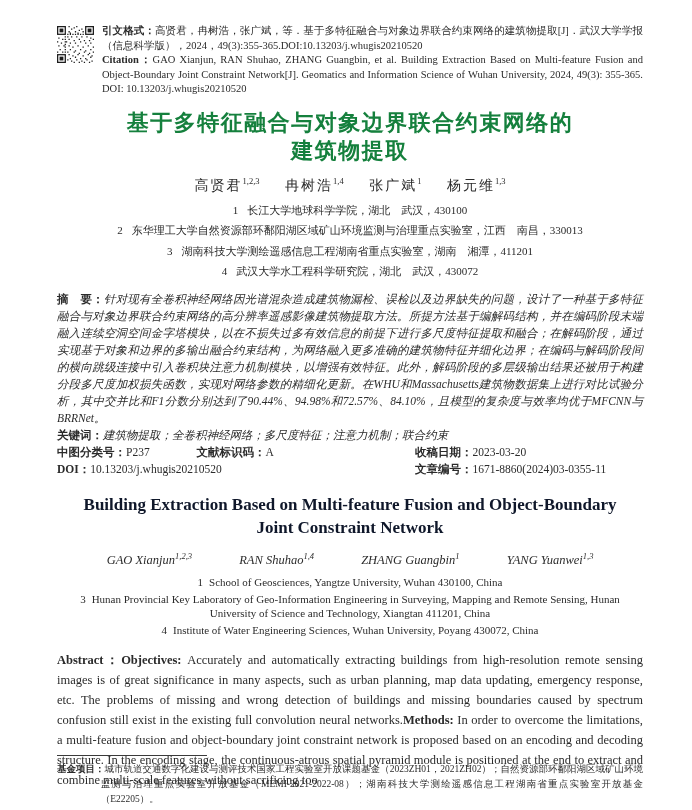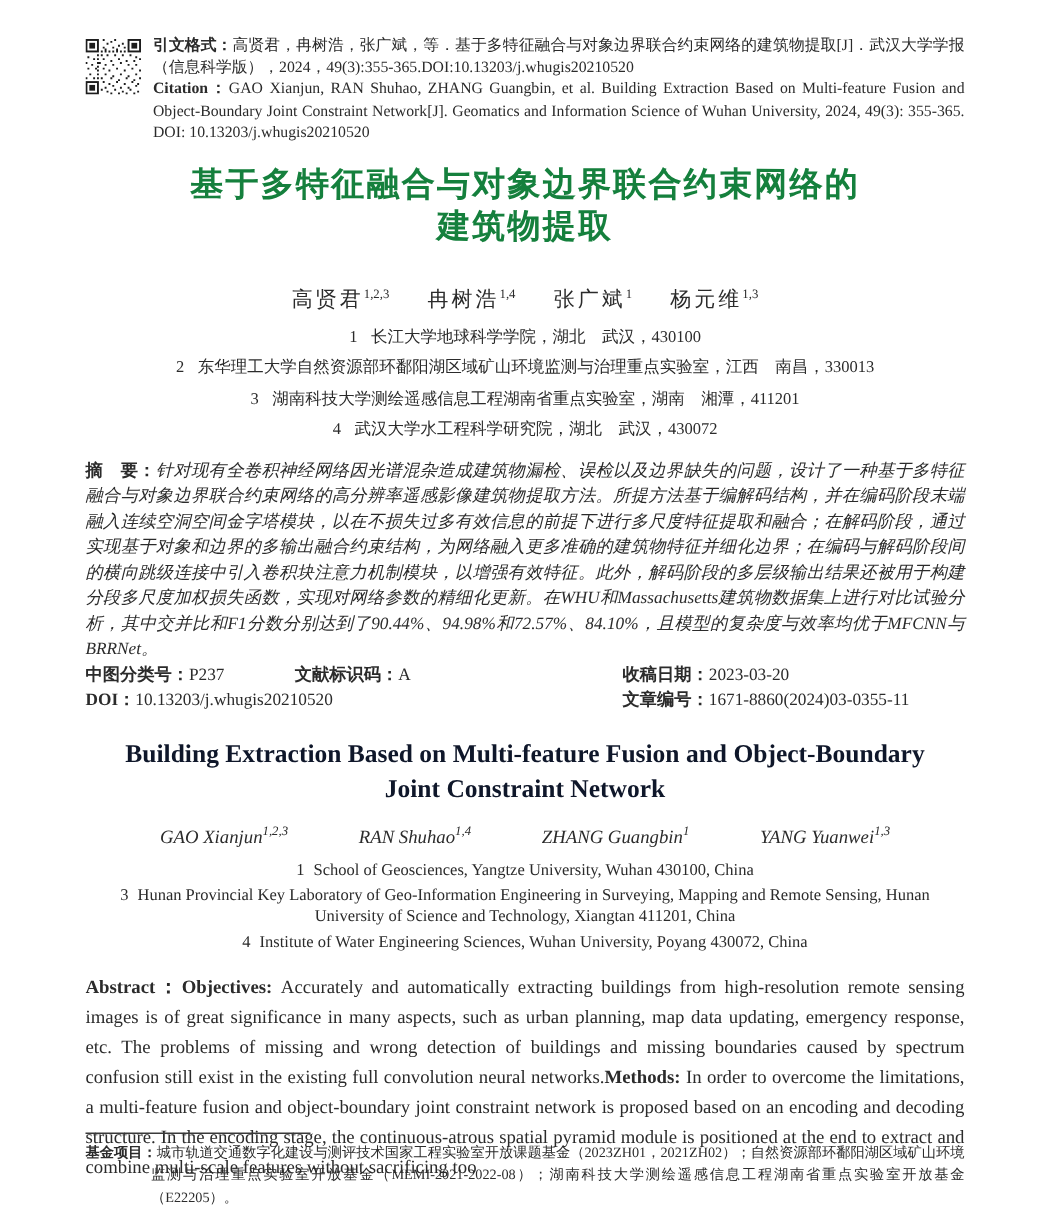--- a/index.html
+++ b/index.html
@@ -10,21 +10,21 @@
   }
   
   .citation-block{display:flex;gap:8px;font-size:10.5px;line-height:14.5px;text-align:justify;}
   .qr{width:37px;height:37px;flex:none;margin-top:2px;}
   .citation-text p{margin:0;}
   .lbl{font-weight:700;font-style:normal;}
   
   .title-zh{margin:12px 0 0;text-align:center;font-family:"Liberation Sans",sans-serif;
     font-size:22px;line-height:28px;font-weight:700;letter-spacing:1.5px;color:#15803d;}
   
-  .authors-zh{margin-top:27px;text-align:center;font-size:14px;line-height:17px;}
+  .authors-zh{margin-top:12px;text-align:center;font-size:14px;line-height:17px;}
   .authors-zh .author{margin:0 11px;white-space:nowrap;}
   .authors-zh .name{letter-spacing:2px;}
   sup{font-size:8.5px;vertical-align:super;line-height:0;}
   
   .affils-zh{margin-top:8px;text-align:center;font-size:11px;line-height:16.5px;}
   .affils-zh p,.affils-en p{margin:4px;}
   .affil-num{margin-right:9px;}
   
   .abstract-zh{margin:11px 0 0;font-size:11.5px;line-height:17px;text-align:justify;font-style:italic;}
   .keywords{margin:0;font-size:11.5px;line-height:17px;font-style:italic;}
@@ -93,20 +93,21 @@
 
   <div class="affils-zh">
     <p><span class="affil-num">1</span><span>长江大学地球科学学院，湖北　武汉，430100</span></p>
     <p><span class="affil-num">2</span><span>东华理工大学自然资源部环鄱阳湖区域矿山环境监测与治理重点实验室，江西　南昌，330013</span></p>
     <p><span class="affil-num">3</span><span>湖南科技大学测绘遥感信息工程湖南省重点实验室，湖南　湘潭，411201</span></p>
     <p><span class="affil-num">4</span><span>武汉大学水工程科学研究院，湖北　武汉，430072</span></p>
   </div>
 
   <p class="abstract-zh"><span class="lbl">摘　要：</span><span>针对现有全卷积神经网络因光谱混杂造成建筑物漏检、误检以及边界缺失的问题，设计了一种基于多特征融合与对象边界联合约束网络的高分辨率遥感影像建筑物提取方法。所提方法基于编解码结构，并在编码阶段末端融入连续空洞空间金字塔模块，以在不损失过多有效信息的前提下进行多尺度特征提取和融合；在解码阶段，通过实现基于对象和边界的多输出融合约束结构，为网络融入更多准确的建筑物特征并细化边界；在编码与解码阶段间的横向跳级连接中引入卷积块注意力机制模块，以增强有效特征。此外，解码阶段的多层级输出结果还被用于构建分段多尺度加权损失函数，实现对网络参数的精细化更新。在WHU和Massachusetts建筑物数据集上进行对比试验分析，其中交并比和F1分数分别达到了90.44%、94.98%和72.57%、84.10%，且模型的复杂度与效率均优于MFCNN与BRRNet。</span></p>
 
+  <p class="keywords"><span class="lbl">关键词：</span><span>建筑物提取；全卷积神经网络；多尺度特征；注意力机制；联合约束</span></p>
 
   <div class="meta-row">
     <div class="meta-left">
       <span><span class="lbl">中图分类号：</span><span>P237</span></span>
       <span class="meta-gap"><span class="lbl">文献标识码：</span><span>A</span></span>
     </div>
     <div class="meta-right"><span class="lbl">收稿日期：</span><span>2023-03-20</span></div>
   </div>
   <div class="meta-row">
     <div class="meta-left"><span class="lbl">DOI：</span><span>10.13203/j.whugis20210520</span></div>

